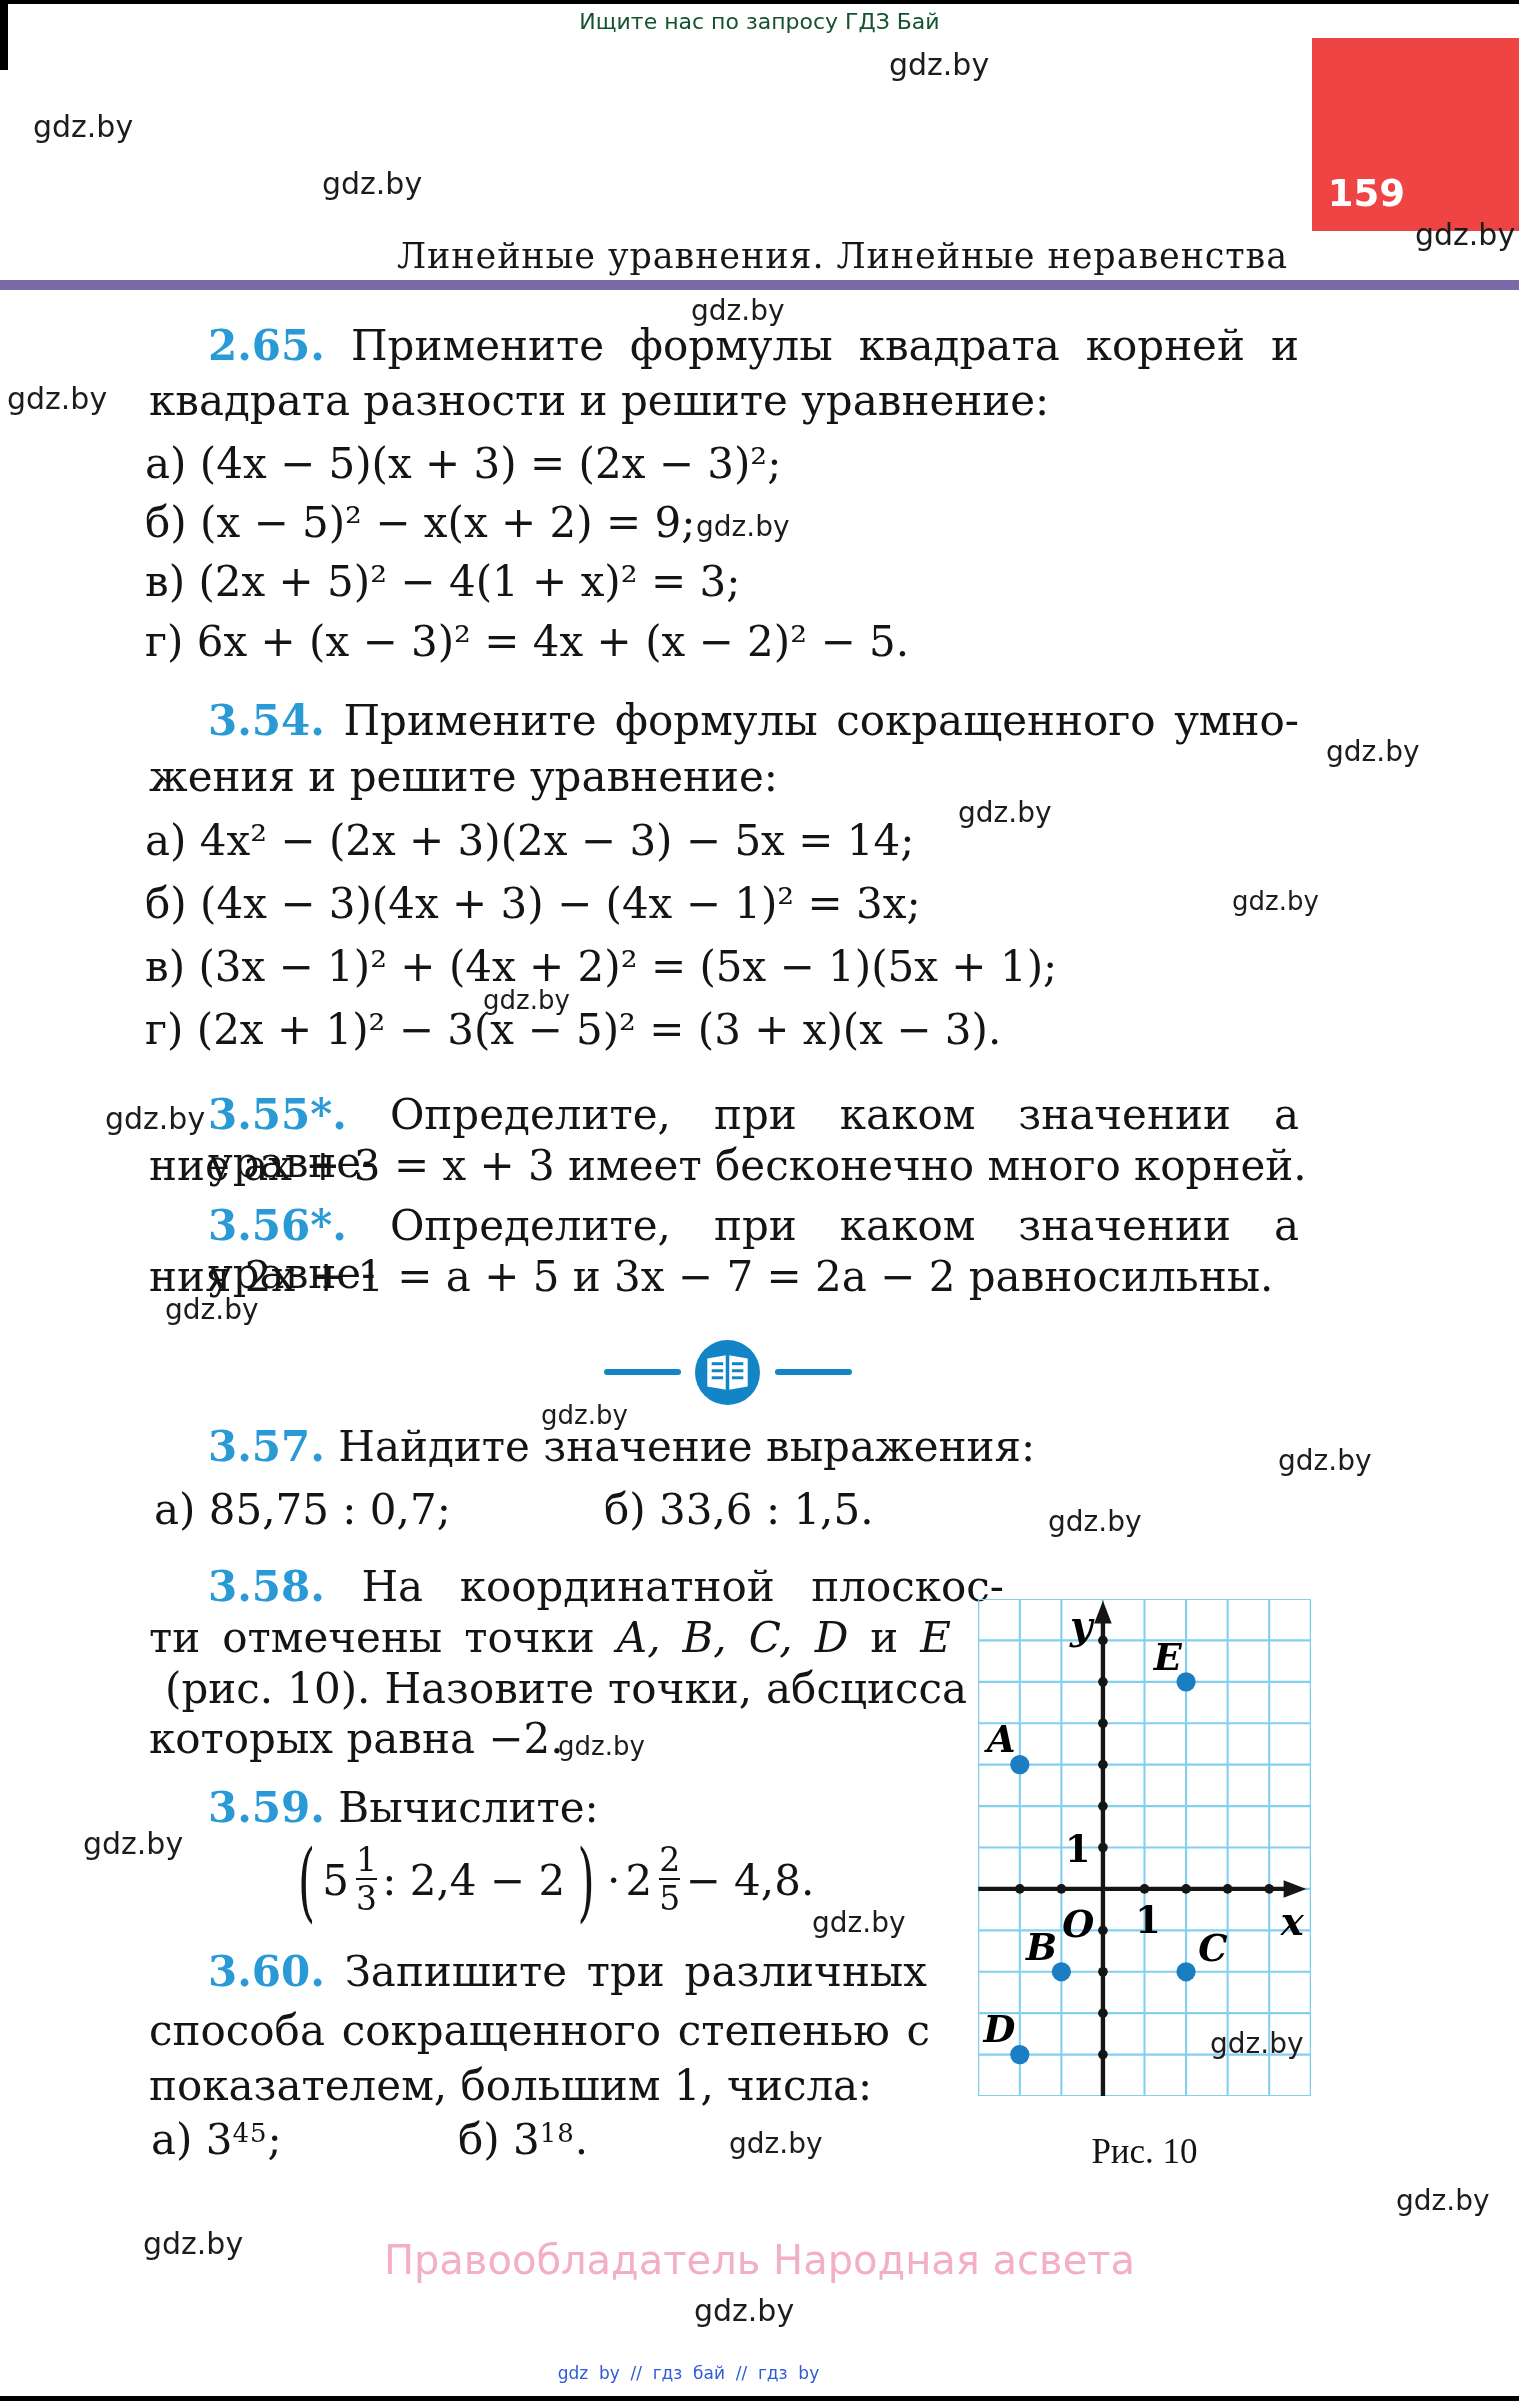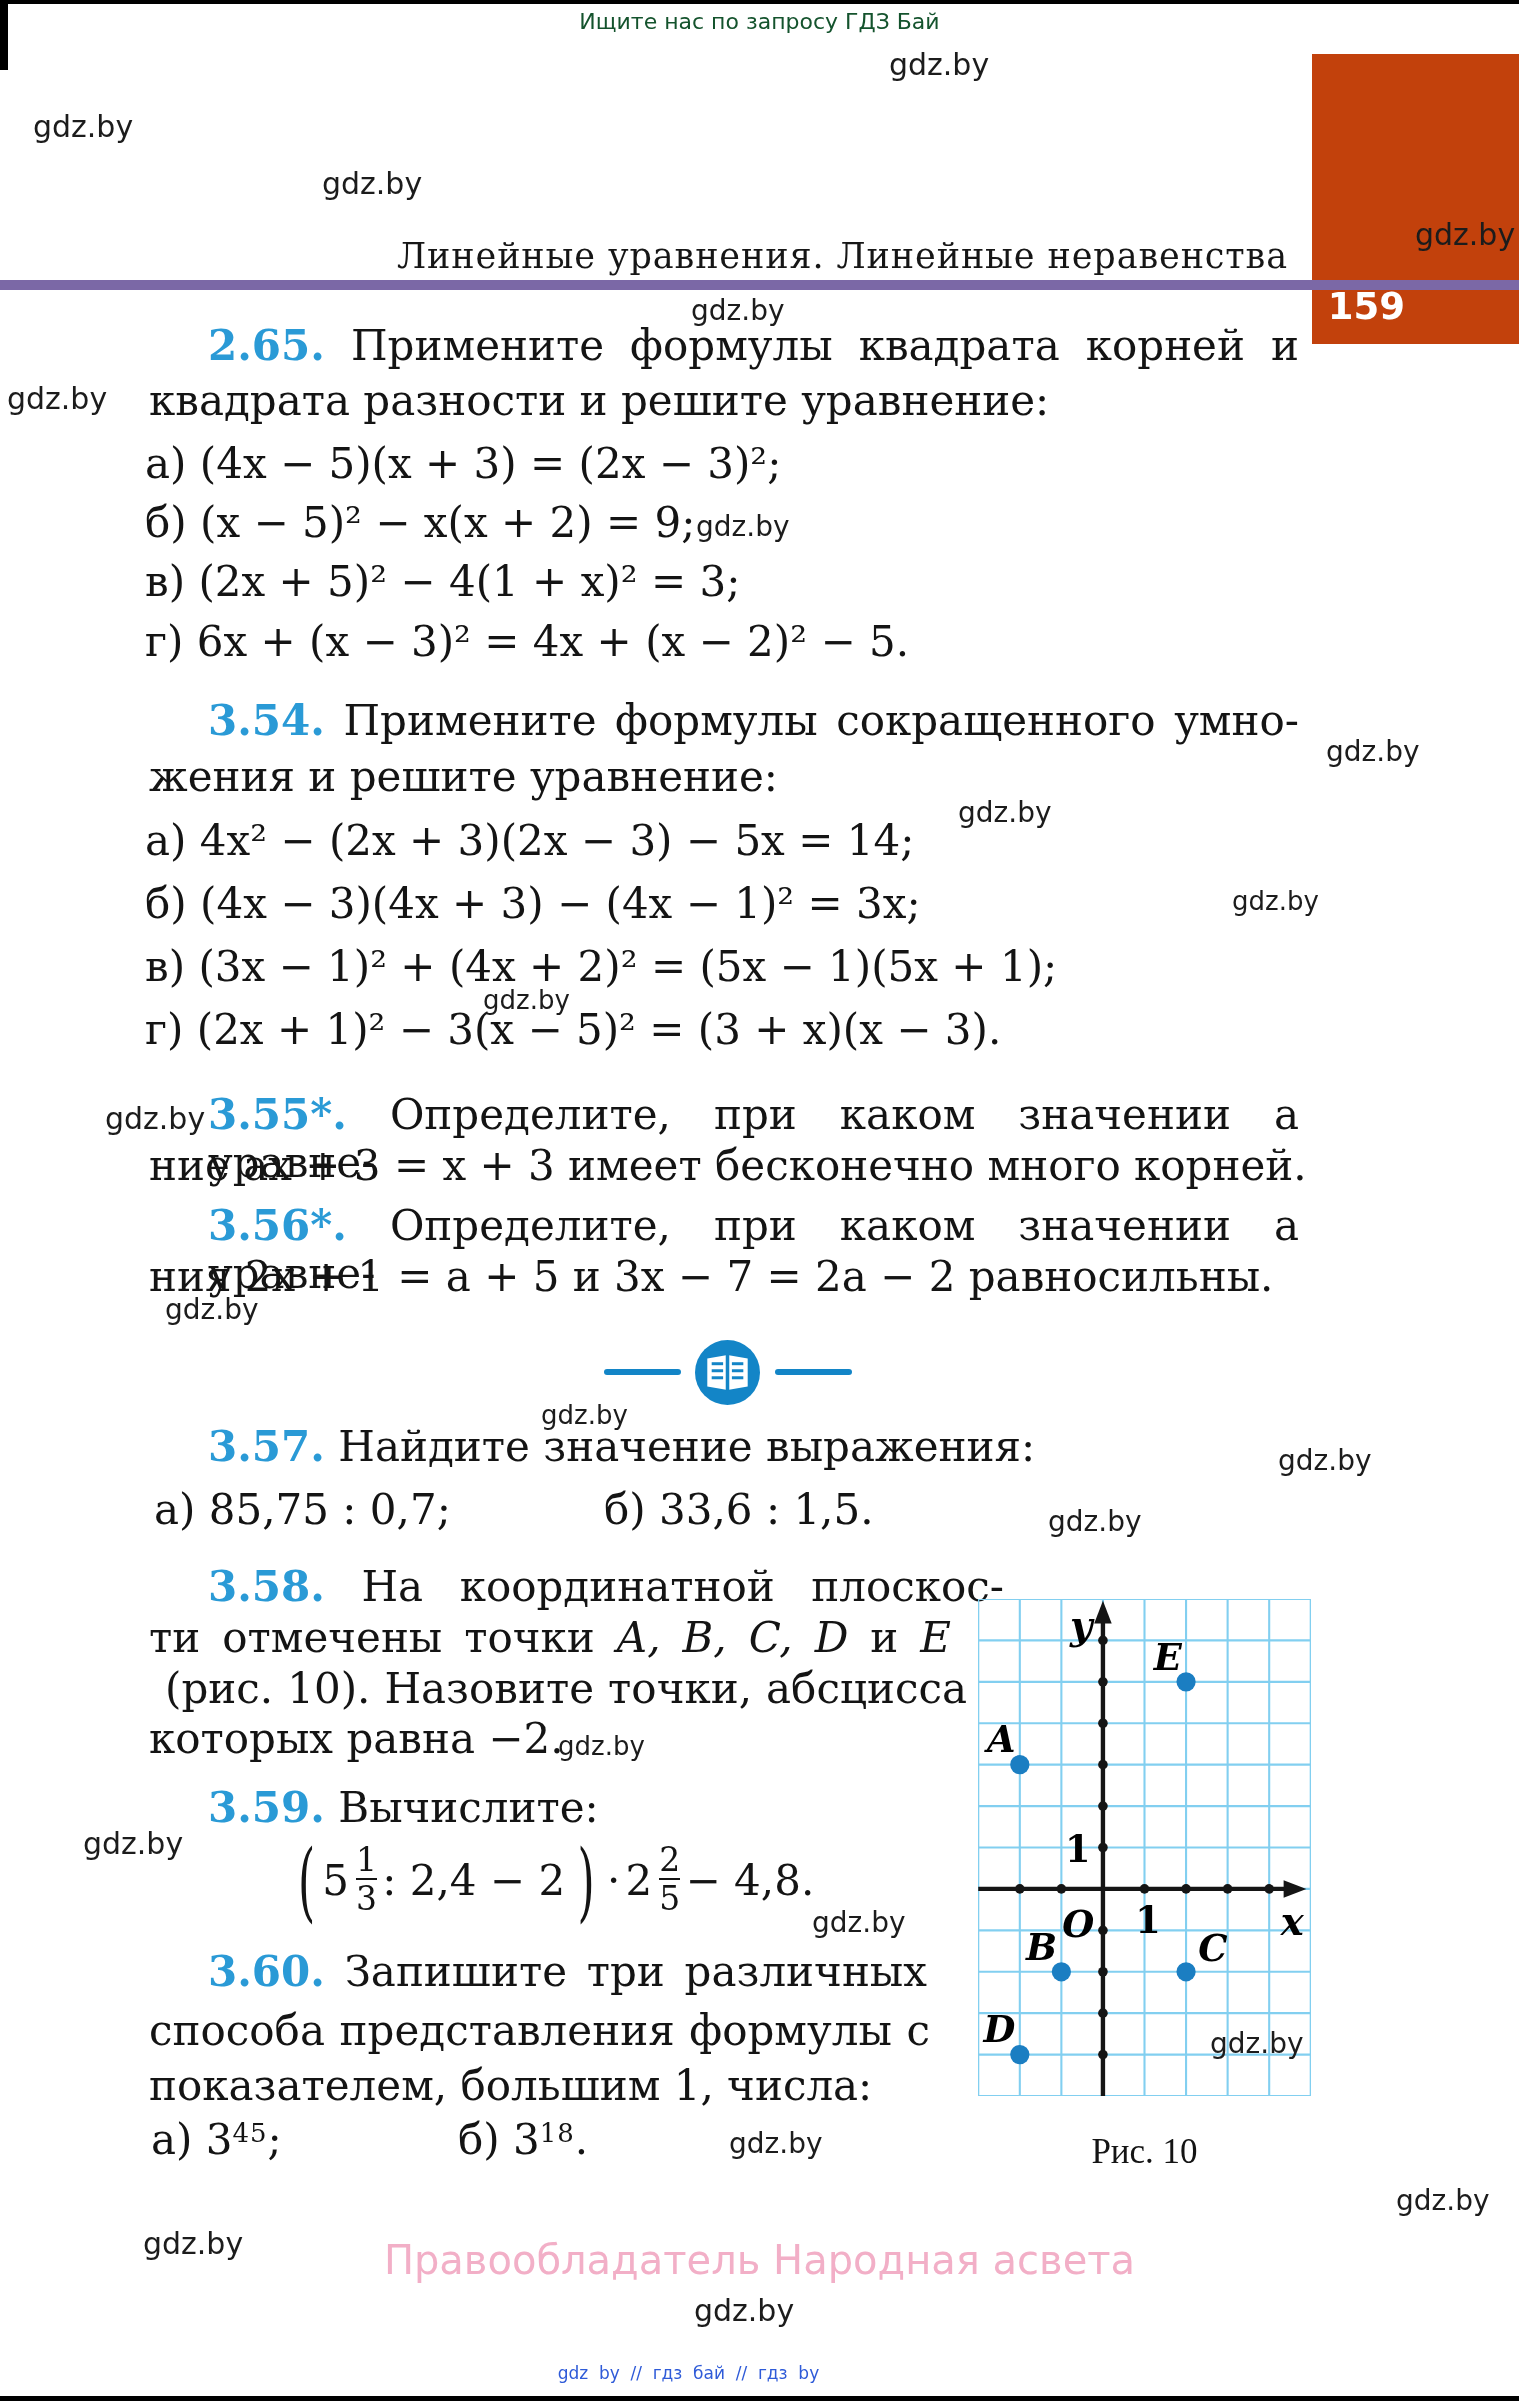--- a/index.html
+++ b/index.html
@@ -7,21 +7,21 @@
         font-family:"DejaVu Serif","Liberation Serif",serif;color:#141414;}
   .abs{position:absolute;}
   .edge{position:absolute;background:#000;}
   .promo{position:absolute;left:0;right:0;top:8.8px;text-align:center;
          font-family:"DejaVu Sans","Liberation Sans",sans-serif;
          font-size:22px;color:#14532d;}
   .wm{position:absolute;font-family:"DejaVu Sans","Liberation Sans",sans-serif;
       color:#1c1c1c;white-space:nowrap;}
   .hdr-title{position:absolute;top:236px;right:231px;font-size:35px;letter-spacing:0.9px;
              color:#161616;white-space:nowrap;}
-  .pagebox{position:absolute;left:1312px;top:54px;width:207px;height:290px;background:#c2410c;}
+  .pagebox{position:absolute;left:1312px;top:38px;width:207px;height:193px;background:#ef4444;}
   .pagenum{position:absolute;left:15.8px;bottom:15.8px;font-family:"DejaVu Sans","Liberation Sans",sans-serif;
            font-size:37px;font-weight:bold;color:#ffffff;}
   .hdr-rule{position:absolute;left:0;top:280px;width:1519px;height:9.6px;background:#7b68a6;}
   .tline{position:absolute;font-size:42px;line-height:1.15;white-space:nowrap;}
   .jline{position:absolute;font-size:42px;line-height:1.15;text-align:justify;text-align-last:justify;}
   .pnum{color:#2a9ad6;font-weight:bold;}
   .it{font-style:italic;}
   .divider-line{position:absolute;top:1369px;height:6.1px;background:#1385c7;border-radius:3.5px;}
   .f359{position:absolute;left:291px;top:1836px;height:88px;display:flex;align-items:center;
         font-size:42px;}
@@ -146,21 +146,21 @@
       <span class="num">2</span>
       <span class="den">5</span>
     </span>
     <span class="fpart">− 4,8.</span>
   </div>
 
   <div class="jline" style="left:208px;top:1948px;width:719px;">
     <span class="pnum">3.60.</span>
     <span>Запишите три различных</span>
   </div>
-  <div class="jline" style="left:149px;top:2007px;width:781px;">способа представления формулы с</div>
+  <div class="jline" style="left:149px;top:2007px;width:781px;">способа сокращенного степенью с</div>
   <div class="tline" style="left:149px;top:2062px;">показателем, большим 1, числа:</div>
   <div class="tline" style="left:151px;top:2116px;">
     <span>а)</span>
     <span>3</span><sup class="e">45</sup><span>;</span>
   </div>
   <div class="tline" style="left:458px;top:2116px;">
     <span>б)</span>
     <span>3</span><sup class="e">18</sup><span>.</span>
   </div>
 

